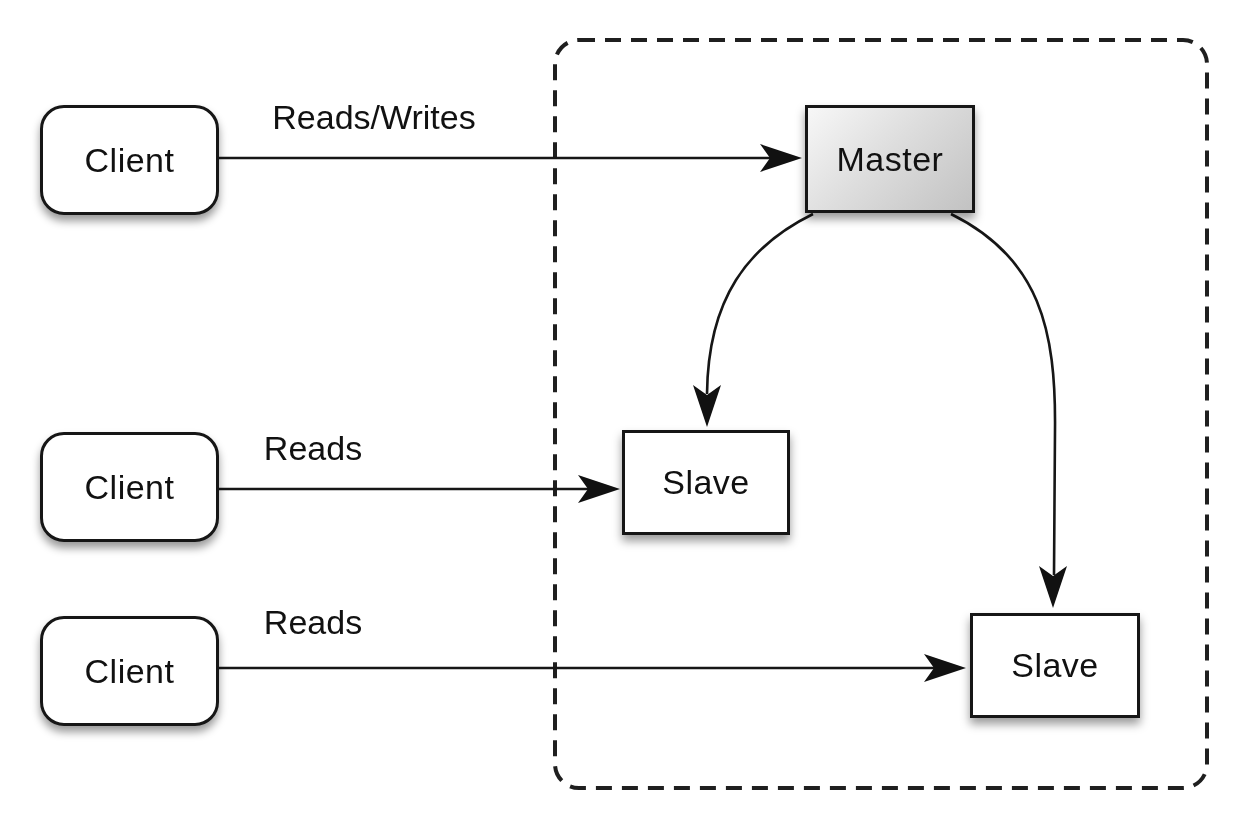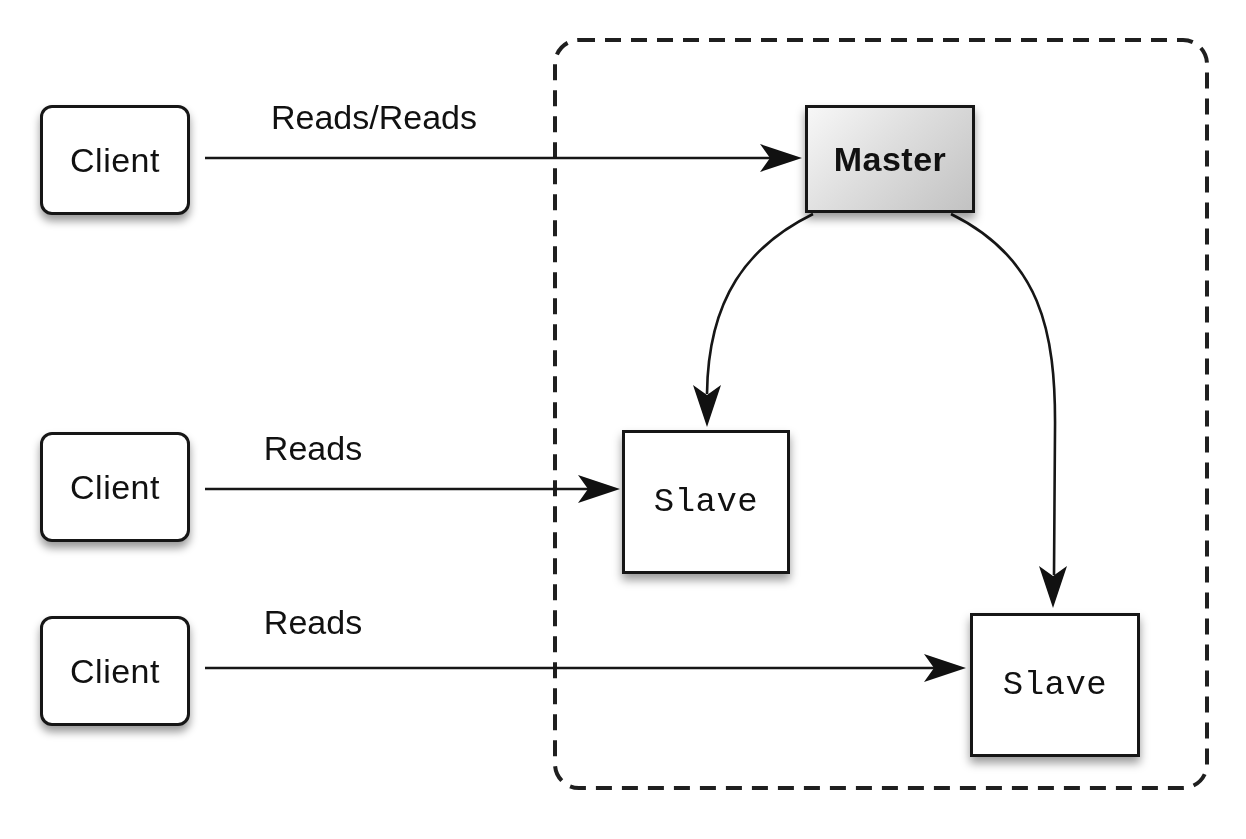--- a/index.html
+++ b/index.html
@@ -16,29 +16,28 @@
     position:absolute;
     display:flex;align-items:center;justify-content:center;
     background:#ffffff;
     border:3px solid #161616;
     box-sizing:border-box;
     font-size:34px;
     letter-spacing:.5px;
     box-shadow:0 6px 9px rgba(0,0,0,0.40);
   }
   .client{
-    width:150px;height:110px;
-    border-radius:12px;
+    width:179px;height:110px;
+    border-radius:24px;
   }
   .master{
     width:170px;height:108px;
     background:linear-gradient(135deg,#f7f7f7 0%,#dedede 45%,#c2c2c2 100%);
-    font-weight:bold;
   }
-  .slave{width:168px;height:144px;font-family:Liberation Mono, monospace;}
+  .slave{width:168px;height:105px;}
   .edge-label{
     position:absolute;
     font-size:34px;
     white-space:nowrap;
     transform:translateX(-50%);
   }
 </style>
 </head>
 <body>
 
@@ -81,20 +80,20 @@
   </div>
 
   <div class="node slave" style="left:622px;top:430px;">
     <span>Slave</span>
   </div>
 
   <div class="node slave" style="left:970px;top:613px;width:170px;">
     <span>Slave</span>
   </div>
 
-  <div class="edge-label" style="left:374px;top:98px;">Reads/Reads</div>
+  <div class="edge-label" style="left:374px;top:98px;">Reads/Writes</div>
 
   <div class="edge-label" style="left:313px;top:429px;">Reads</div>
 
   <div class="edge-label" style="left:313px;top:603px;">Reads</div>
 
 
 </div>
 
 </body></html>

